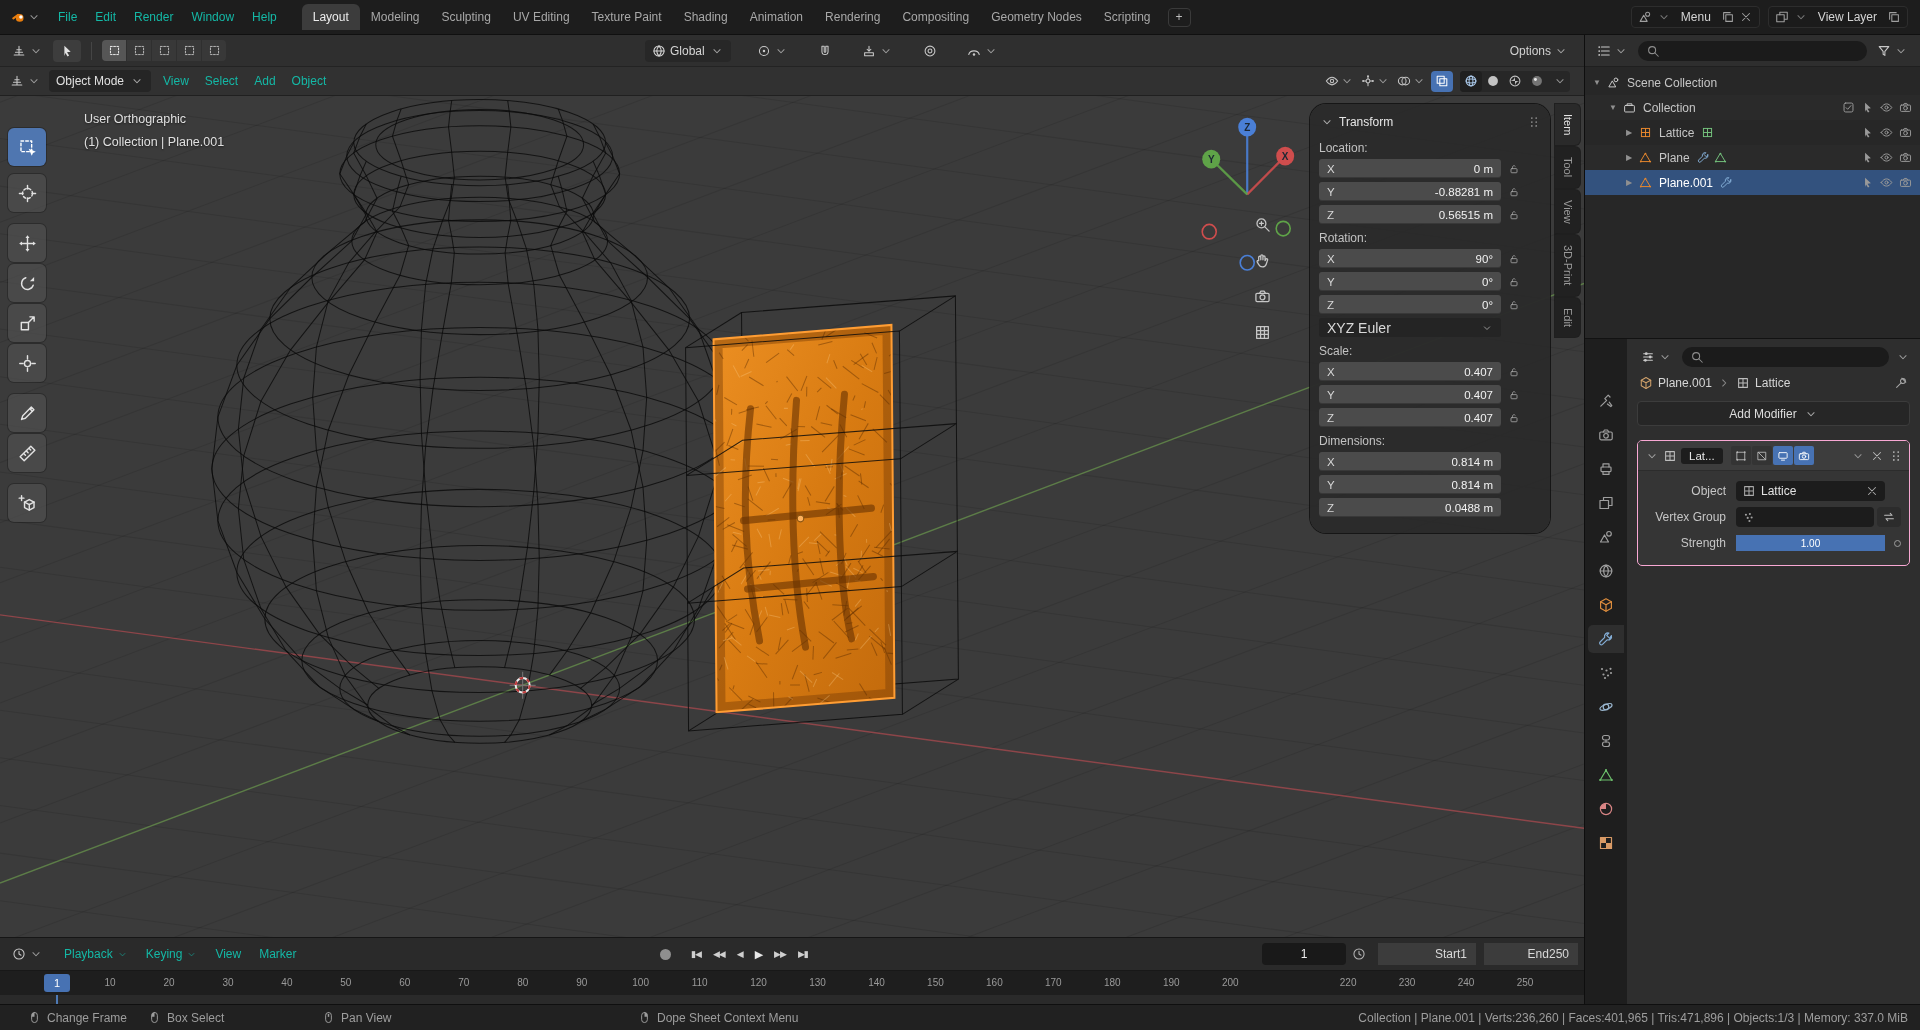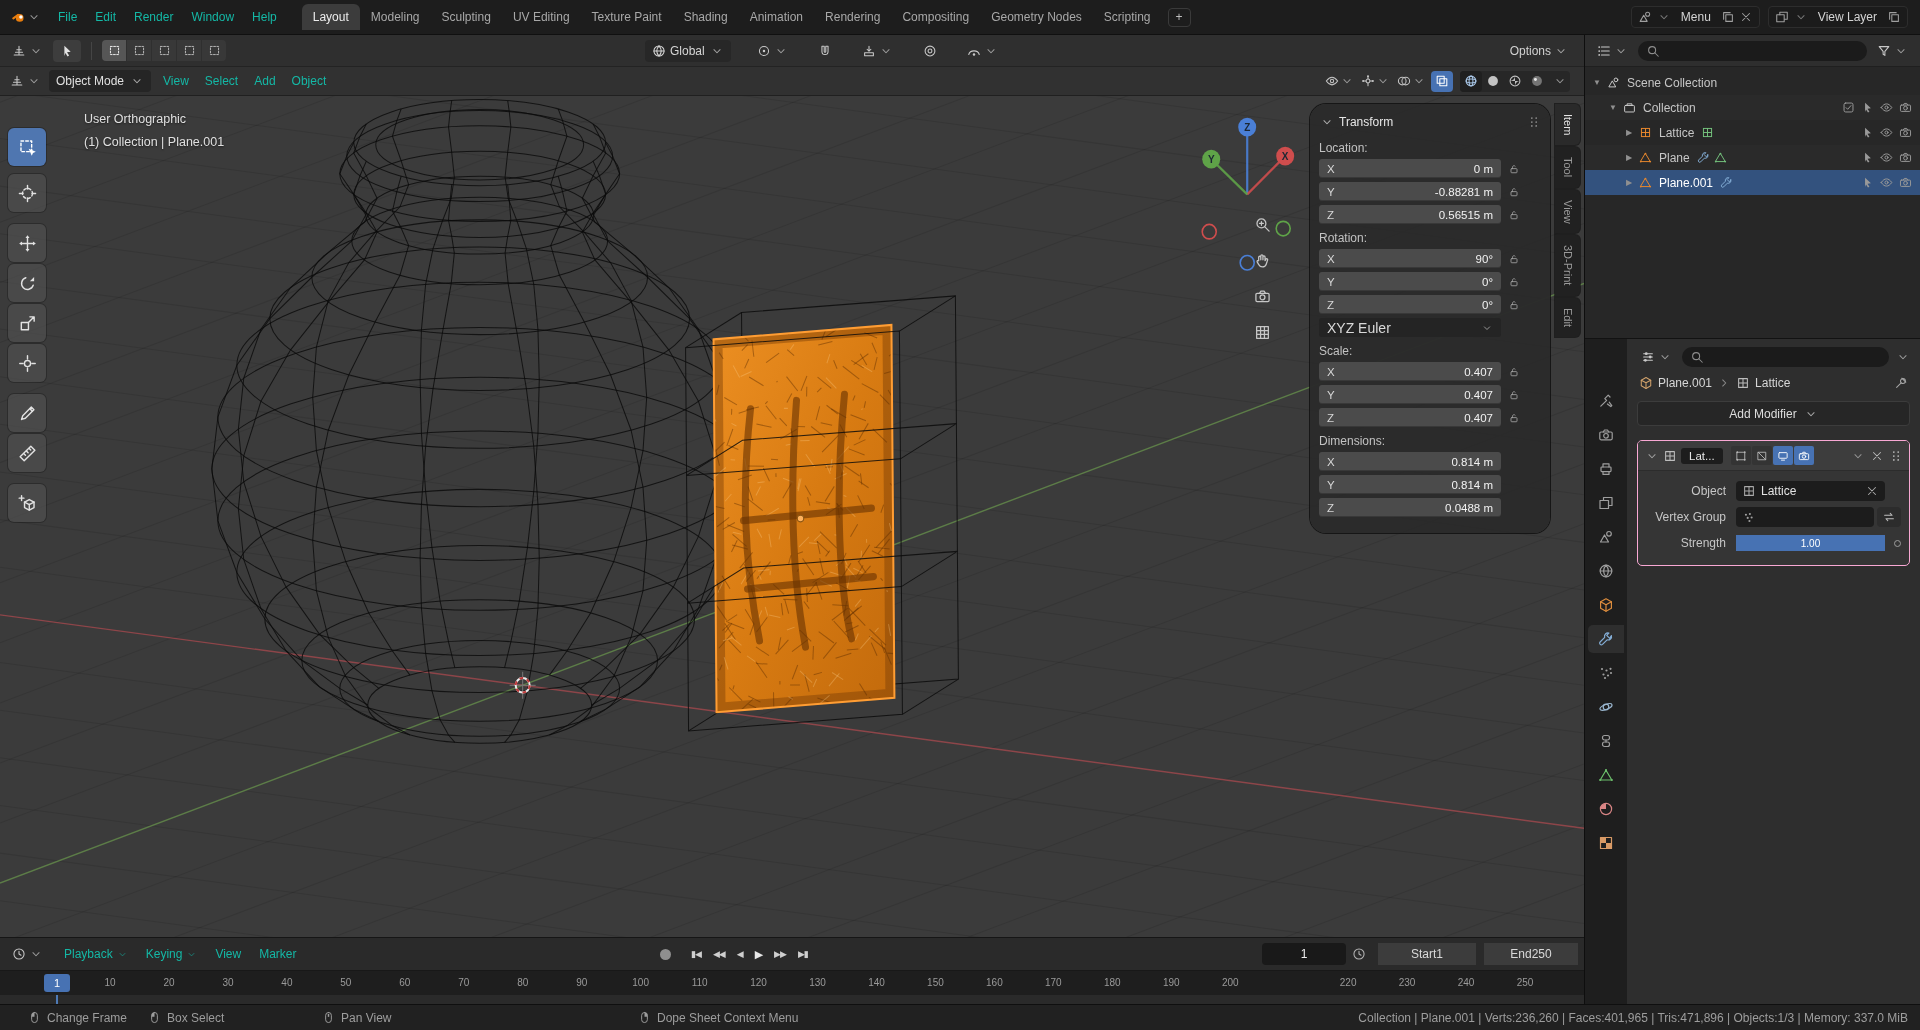--- a/index.html
+++ b/index.html
@@ -87,21 +87,21 @@
 
 
 .timeline{height:67px;flex:none;background:#2a2a2a;border-top:1px solid #161616;display:flex;flex-direction:column}
 .tl-header{height:32px;display:flex;align-items:center;padding:0 8px;gap:4px;position:relative}
 .tl-transport{position:absolute;left:660px;display:flex;align-items:center;gap:4px}
 .rec-dot{width:11px;height:11px;border-radius:50%;background:#8f8f8f;display:inline-block;margin-right:12px}
 .tr-btn{color:#cfcfcf;font-size:9px;letter-spacing:-1px;padding:3px 4px;border-radius:3px}
 .tr-btn.play{font-size:11px;color:#e8e8e8}
 .frame-field{position:absolute;left:1262px;width:84px;height:22px;background:#191919;border-radius:4px;color:#efefef;display:flex;align-items:center;justify-content:center}
 .tl-clock{position:absolute;left:1352px;color:#b5b5b5;display:inline-flex}
-.range-field{position:absolute;height:22px;background:#3c3c3c;border-radius:0;color:#d9d9d9;display:flex;align-items:center;padding:0 9px;justify-content:center}
+.range-field{position:absolute;height:22px;background:#3c3c3c;border-radius:0;color:#d9d9d9;display:flex;align-items:center;padding:0 9px;justify-content:flex-end}
 .range-field.start{left:1378px;width:98px}
 .range-field.end{left:1484px;width:94px}
 .tl-ruler{height:25px;background:#1e1e1e;border-top:1px solid #181818;position:relative;overflow:hidden}
 .tick{position:absolute;top:6px;transform:translateX(-50%);font-size:10px;color:#9a9a9a}
 .frame-badge{position:absolute;left:44px;top:3px;width:26px;height:18px;background:#4772b3;border-radius:3px;color:#fff;font-size:11px;display:flex;align-items:center;justify-content:center}
 .tl-body{flex:1;position:relative;background:#2a2a2a}
 .playhead{position:absolute;left:56px;top:0;bottom:0;width:2px;background:#4e7ab5}
 
 
 .outliner{height:304px;flex:none;background:#272727;border-bottom:1px solid #121212;display:flex;flex-direction:column}

